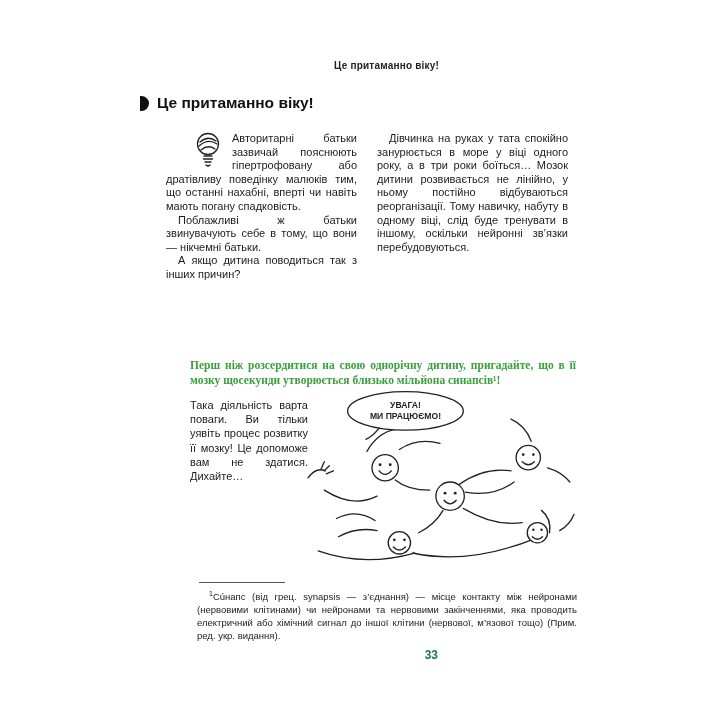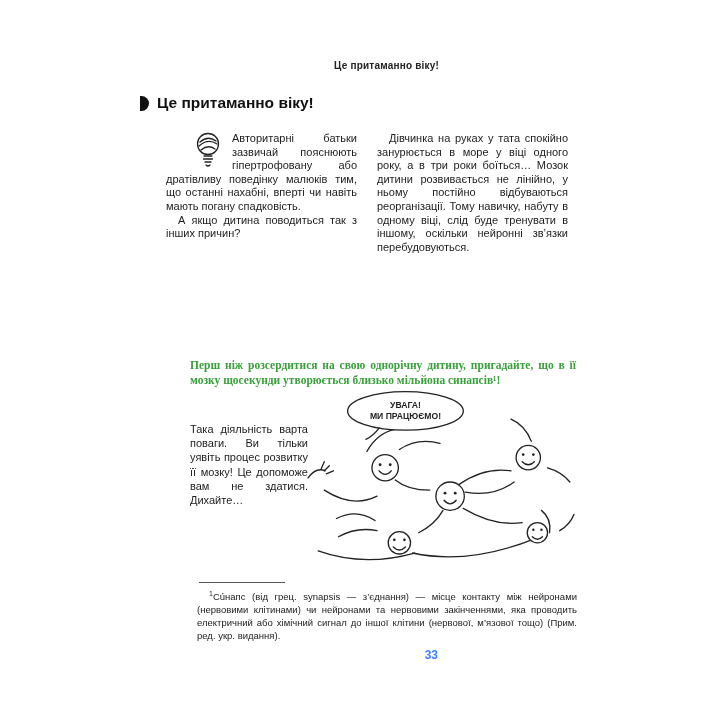--- a/index.html
+++ b/index.html
@@ -30,33 +30,33 @@
   }
   .bulb svg{position:absolute;left:24px;top:-2px;}
   .highlight{
     position:absolute;left:190px;top:358px;width:386px;
     font-size:11.5px;line-height:15px;font-weight:bold;color:#3aa03c;
     text-align:justify;
     font-family:Liberation Serif, serif;
   }
   .aside{
     position:absolute;left:190px;top:398px;width:118px;
-    font-size:11px;line-height:14.2px;text-align:justify;margin-top:24px;
+    font-size:11px;line-height:14.2px;text-align:justify;
   }
   .illustration{position:absolute;left:306px;top:388px;width:272px;height:192px;}
   .footnote{
     position:absolute;left:197px;top:582px;width:380px;
     font-size:9.5px;line-height:12.8px;text-align:justify;color:#222;
   }
   .footnote .rule{width:86px;border-top:1px solid #555;margin:0 0 5px 2px;}
   .footnote p{margin:0;text-indent:12px;}
   .footnote sup{font-size:7px;}
   .it{}
   .page-number{
-    position:absolute;top:648px;right:146px;font-size:12px;font-weight:bold;color:#3b82f6;
+    position:absolute;top:648px;right:146px;font-size:12px;font-weight:bold;color:#15803d;
   }
   .doodle{stroke:#222;fill:none;stroke-width:1.3;stroke-linecap:round;stroke-linejoin:round;}
   .doodle-fill{fill:#222;stroke:none;}
   .cell{fill:#ffffff;stroke:#222;stroke-width:1.3;}
   .bubble-text{font-family:"Liberation Sans",sans-serif;font-size:8.5px;font-weight:bold;fill:#222;}
 </style>
 </head>
 <body>
 
 <div class="canvas">
@@ -78,20 +78,21 @@
               <path d="M10,11 q8,-7 16,-1"></path>
               <path d="M9,15 q9,-8 18,-2"></path>
               <path d="M11,19 q7,-6 14,-1"></path>
               <path d="M14,25 h8 M13.5,28 h9 M15,31 h6"></path>
               <path d="M16,34 q2,2 4,0"></path>
             </g>
           </svg>
         </span>
         <span>Авторитарні батьки зазвичай пояснюють гіпертрофовану або дратівливу поведінку малюків тим, що останні нахабні, вперті чи навіть мають погану спадковість.</span>
       </p>
+      <p>Поблажливі ж батьки звинувачують себе в тому, що вони — нікчемні батьки.</p>
       <p>А якщо дитина поводиться так з інших причин?</p>
     </div>
     <div class="col">
       <p>Дівчинка на руках у тата спокійно занурюється в море у віці одного року, а в три роки боїться… Мозок дитини розвивається не лінійно, у ньому постійно відбуваються реорганізації. Тому навичку, набуту в одному віці, слід буде тренувати в іншому, оскільки нейронні зв’язки перебудовуються.</p>
     </div>
   </div>
 
   <div class="highlight">Перш ніж розсердитися на свою однорічну дитину, пригадайте, що в її мозку щосекунди утворюється близько мільйона синапсів¹!</div>
 
   <div class="aside">Така діяльність варта поваги. Ви тільки уявіть процес розвитку її мозку! Це допоможе вам не здатися. Дихайте…</div>

